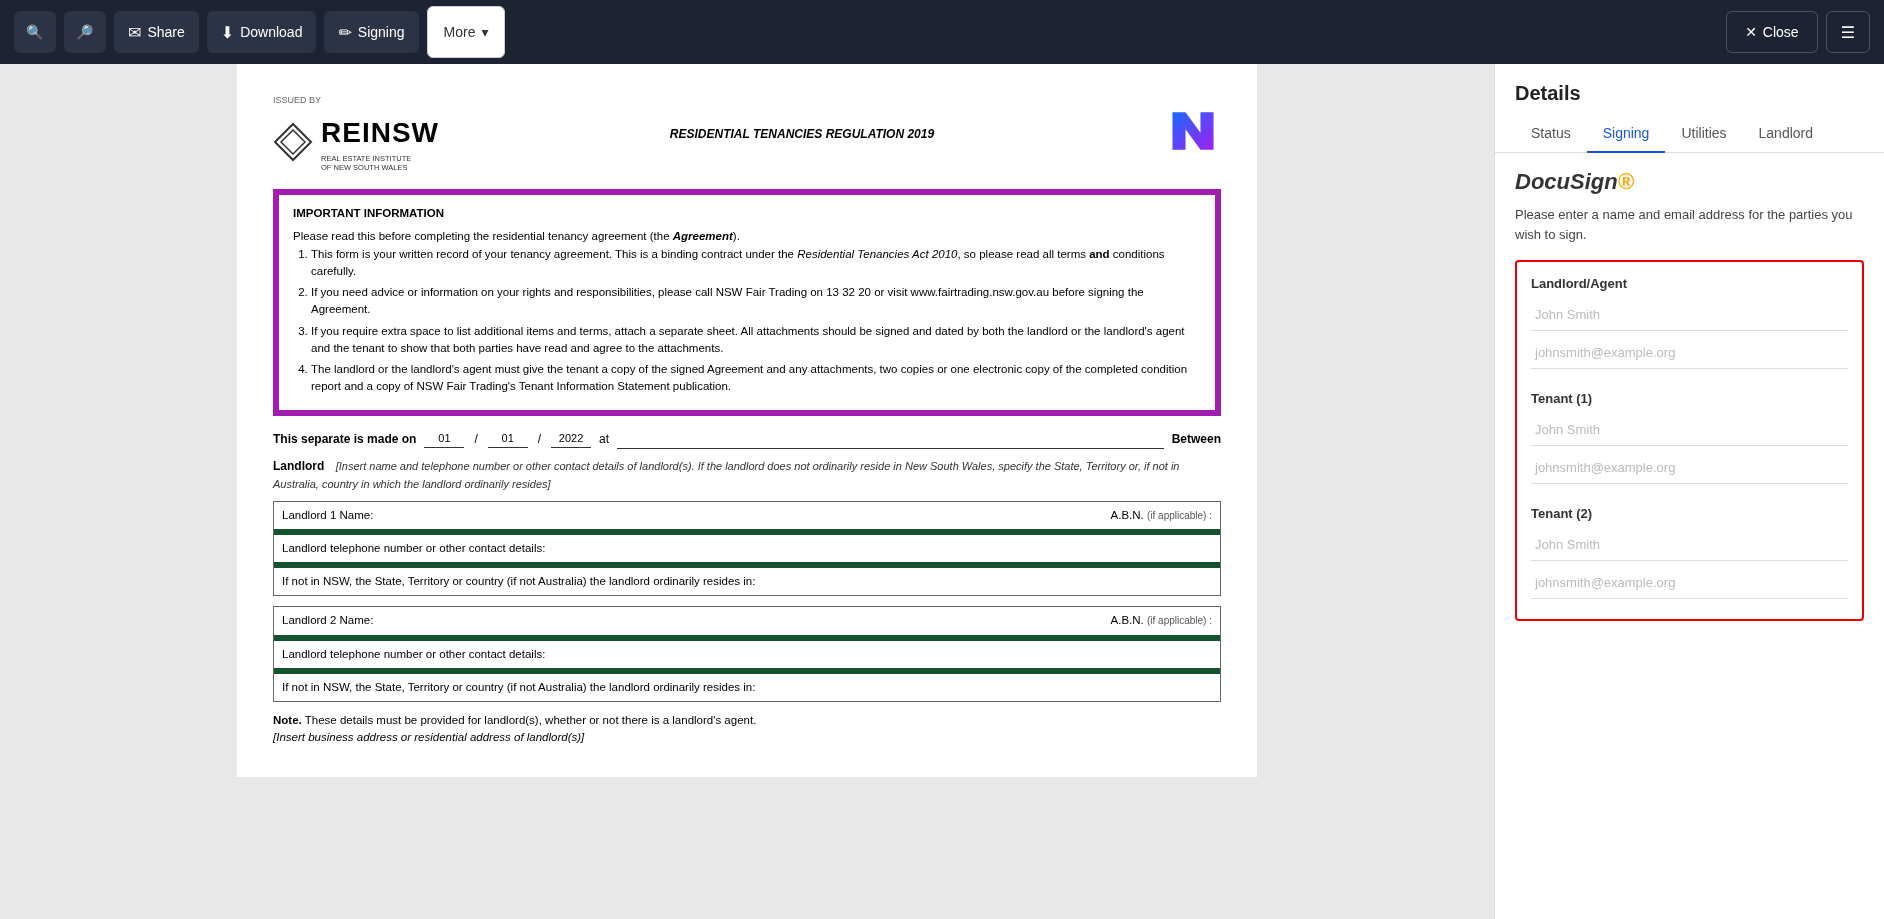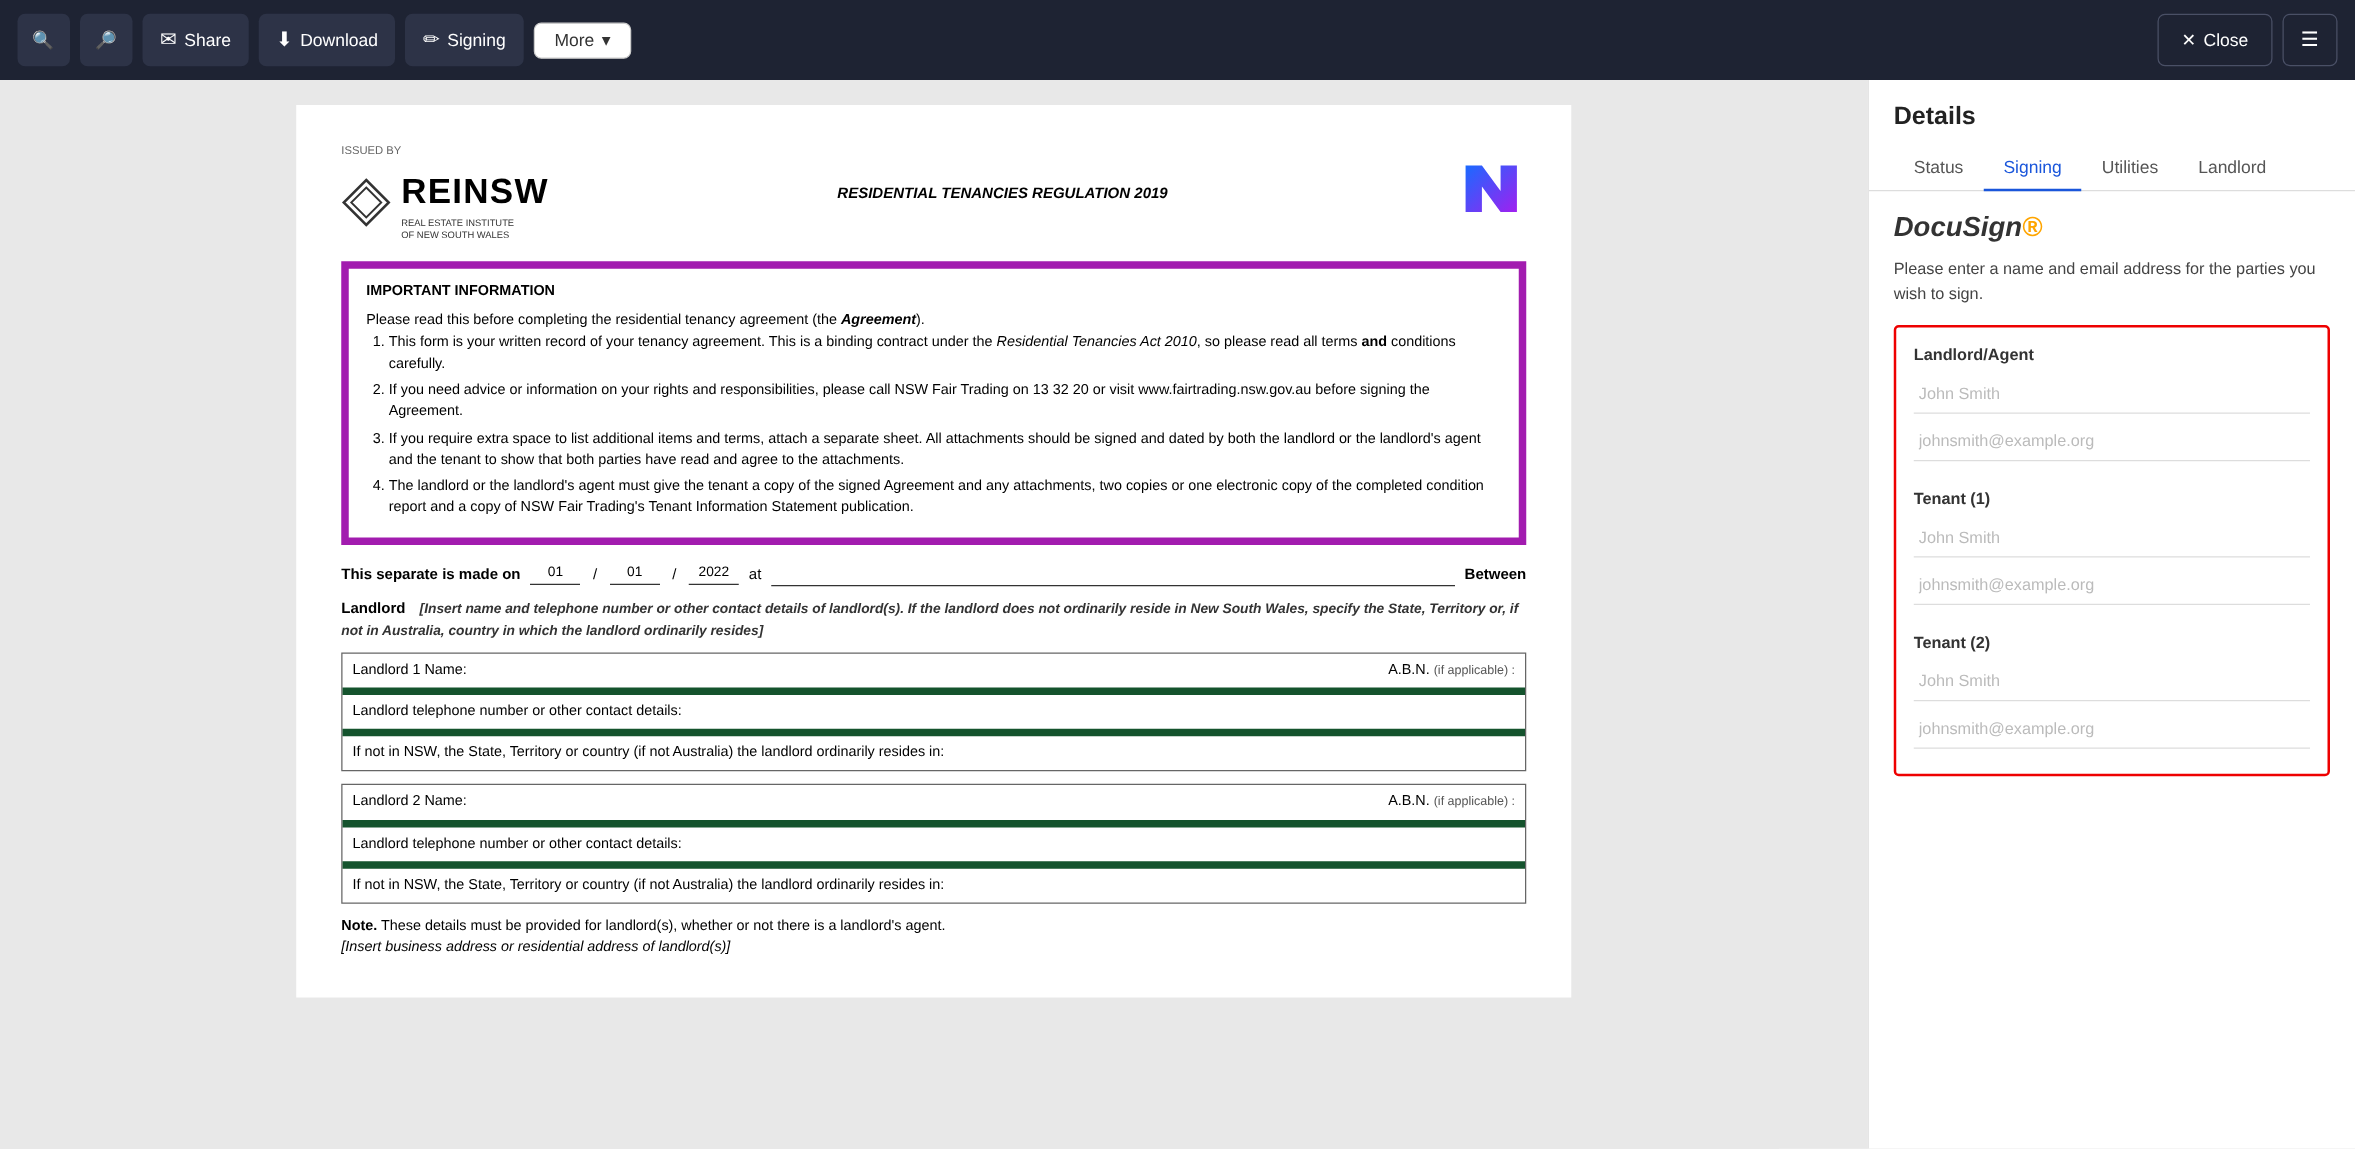--- a/index.html
+++ b/index.html
@@ -38,21 +38,21 @@
       background: #fff;
       color: #333;
       border: 1px solid #ccc;
       border-radius: 6px;
       padding: 8px 16px;
       font-size: 14px;
       cursor: pointer;
       display: flex;
       align-items: center;
       gap: 6px;
-      height: 29px;
+      height: 52px;
     }
     .toolbar-right {
       margin-left: auto;
       display: flex;
       align-items: center;
       gap: 8px;
     }
     .toolbar-close-btn {
       background: #1e2333;
       color: #fff;
@@ -85,21 +85,20 @@
       display: flex;
       flex: 1;
       overflow: hidden;
     }
 
     
     .doc-area {
       flex: 1;
       overflow-y: auto;
       background: #e8e8e8;
-      padding: 20px;
       position: relative;
     }
 
     
     .doc-page {
       background: #fff;
       max-width: 1020px;
       margin: 0 auto;
       padding: 30px 36px;
       font-size: 12px;
@@ -412,21 +411,21 @@
         <span class="date-field">01</span>
         <span class="slash">/</span>
         <span class="date-field">2022</span>
         <span>at</span>
         <span class="at-field">&nbsp;</span>
         <span class="between-text">Between</span>
       </div>
 
       <div style="margin-bottom:8px;">
         <span class="landlord-label">Landlord</span>
-        <span style="font-style:italic; font-size:11px; color:#333; margin-left:8px;font-weight:bold;">[Insert name and telephone number or other contact details of landlord(s). If the landlord does not ordinarily reside in New South Wales, specify the State, Territory or, if not in Australia, country in which the landlord ordinarily resides]</span>
+        <span style="font-style:italic; font-size:11px; color:#333; margin-left:8px;">[Insert name and telephone number or other contact details of landlord(s). If the landlord does not ordinarily reside in New South Wales, specify the State, Territory or, if not in Australia, country in which the landlord ordinarily resides]</span>
       </div>
 
       <div class="form-section">
         <div class="form-row-inner form-row-flex">
           <span>Landlord 1   Name:</span>
           <span>
             <span>A.B.N.</span>
             <span style="font-size:10px; color:#555;"> (if applicable) :</span>
           </span>
         </div>

